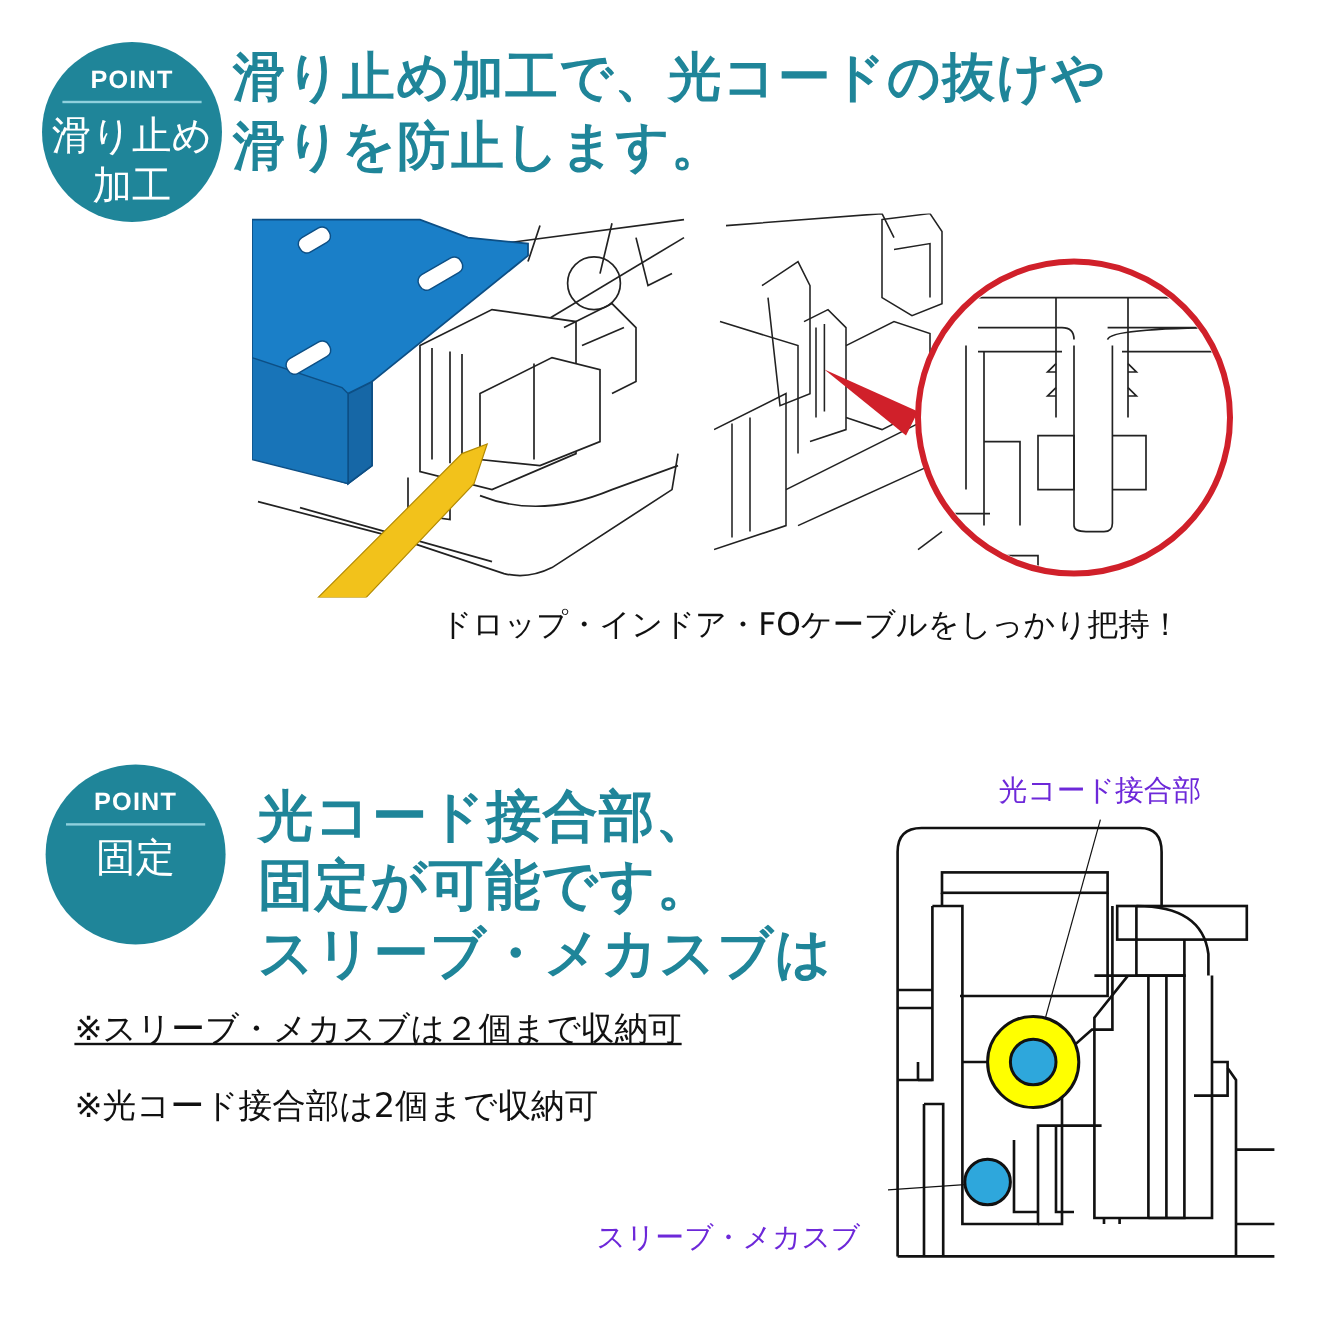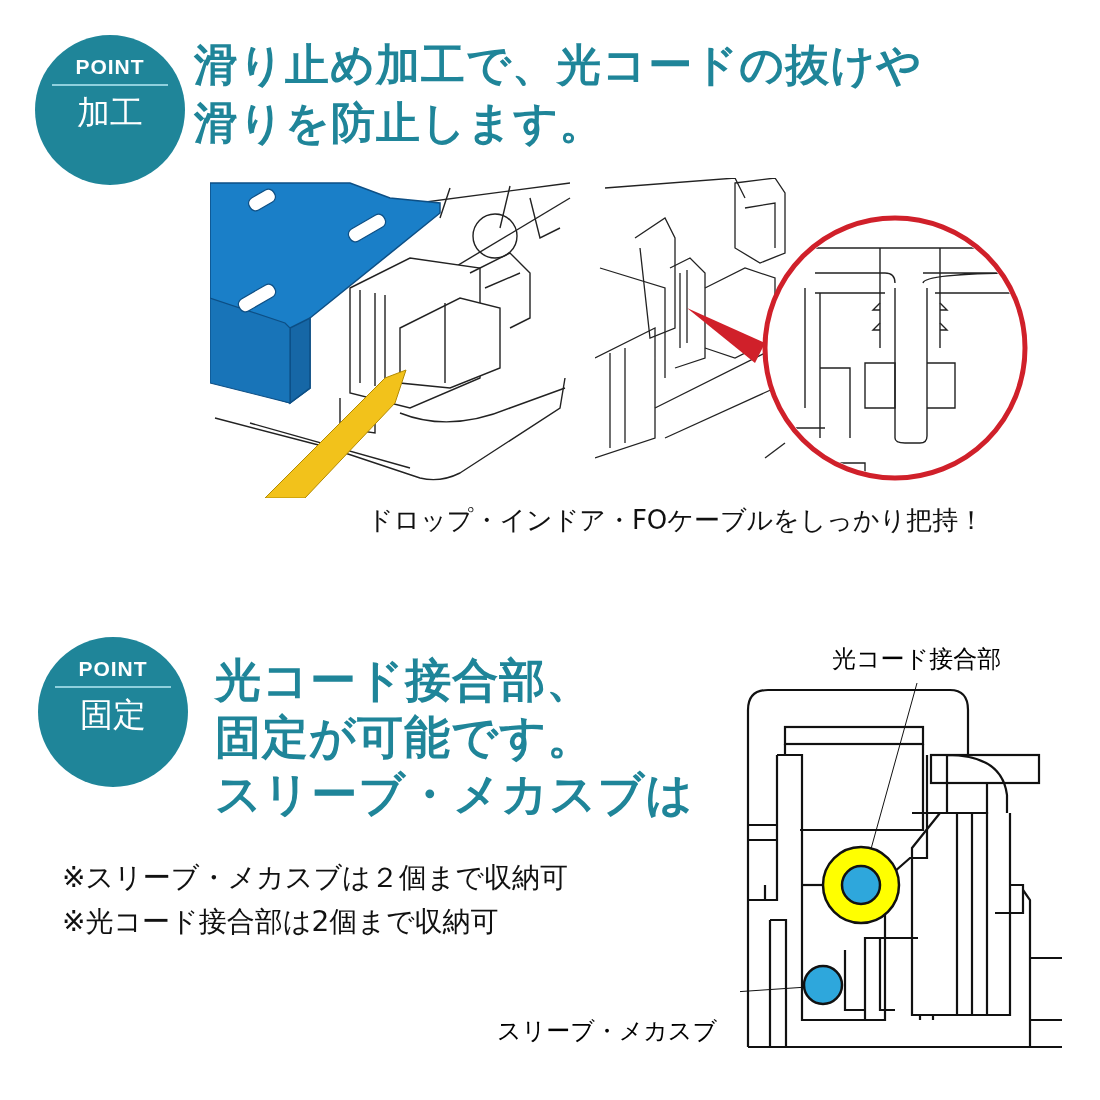--- a/index.html
+++ b/index.html
@@ -9,29 +9,30 @@
            background: #1f8599; color: #ffffff; text-align: center; box-sizing: border-box; }
   .badge .pt { font-family: "Liberation Sans", sans-serif; font-weight: bold; font-size: 21px;
                letter-spacing: 1px; margin-top: 20px; line-height: 24px; }
   .badge .rule { width: 116px; height: 2px; background: #8fd0dd; margin: 5px auto 6px; }
   .badge .lbl { font-size: 33px; line-height: 42px; font-weight: normal; }
   .headline { position: absolute; color: #1f8599; font-weight: bold; font-size: 44px;
               line-height: 58px; white-space: nowrap; letter-spacing: 1px; }
   .headline2 { font-size: 46px; line-height: 57px; }
   .caption { position: absolute; font-size: 26px; color: #111; white-space: nowrap; }
   .note { position: absolute; font-size: 28px; color: #111; white-space: nowrap; line-height: 42px; }
-  .diag-label { position: absolute; font-size: 24px; color: #000000; white-space: nowrap; }
+  .diag-label { position: absolute; font-size: 24px; color: #6d28d9; white-space: nowrap; }
   svg { position: absolute; }
 </style>
 </head>
 <body>
 
 <div class="badge" style="left:35px;top:35px;">
   <div class="pt">POINT</div>
   <div class="rule"></div>
+  <div class="lbl">滑り止め</div>
   <div class="lbl">加工</div>
 </div>
 
 <div class="headline" style="left:194px;top:36px;">
   <div>滑り止め加工で、光コードの抜けや</div>
   <div>滑りを防止します。</div>
 </div>
 
 <svg style="left:210px;top:178px;" width="380" height="320" viewBox="0 0 380 320">
   <g fill="none" stroke="#222" stroke-width="1.4">
@@ -113,21 +114,21 @@
   <div class="rule"></div>
   <div class="lbl">固定</div>
 </div>
 
 <div class="headline headline2" style="left:215px;top:652px;">
   <div>光コード接合部、</div>
   <div>固定が可能です。</div>
   <div>スリーブ・メカスブは</div>
 </div>
 
-<div class="note" style="left:62px;top:857px;">※スリーブ・メカスブは２個まで収納可</div>
+<div class="note" style="left:62px;top:837px;text-decoration:underline;">※スリーブ・メカスブは２個まで収納可</div>
 <div class="note" style="left:62px;top:901px;">※光コード接合部は2個まで収納可</div>
 
 <div class="diag-label" style="left:832px;top:643px;">光コード接合部</div>
 <div class="diag-label" style="left:497px;top:1015px;">スリーブ・メカスブ</div>
 
 <svg style="left:740px;top:630px;" width="340" height="430" viewBox="0 0 340 430">
   <g fill="none" stroke="#111" stroke-width="2.2">
     <path d="M8 417 L8 80 Q8 60 28 60 L210 60 Q228 60 228 80 L228 125"></path>
     <path d="M8 417 L322 417"></path>
     <rect x="45" y="97" width="138" height="17"></rect>

